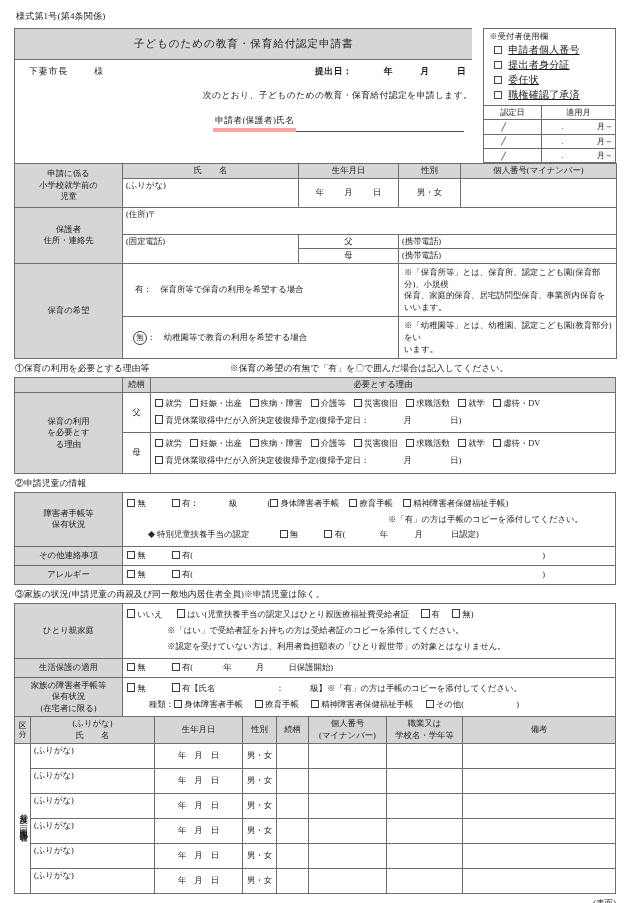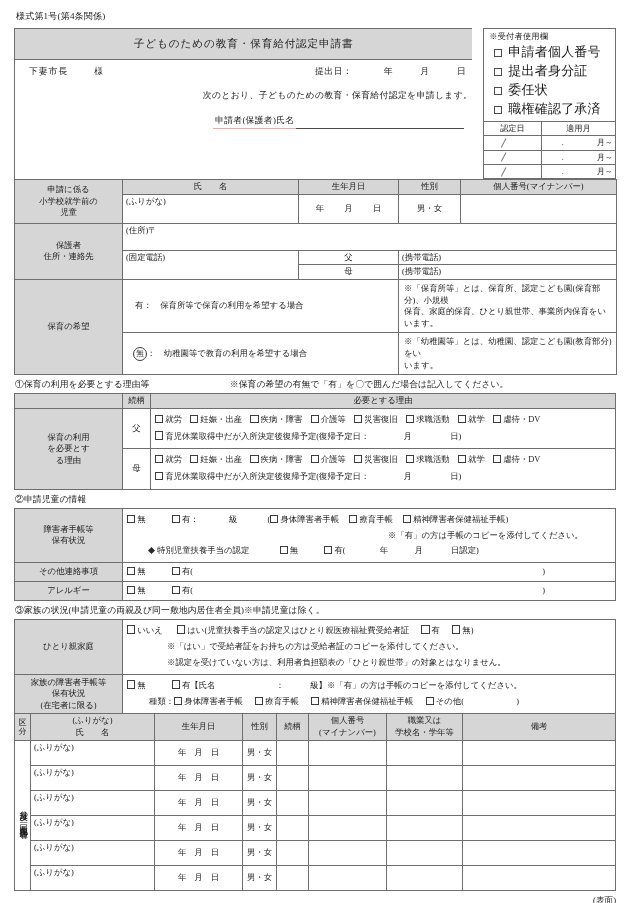--- a/index.html
+++ b/index.html
@@ -36,29 +36,29 @@
   .topleft{width:470px;box-sizing:border-box;border:1px solid #6e6e6e;border-right:none;}
   .topright{width:136px;box-sizing:border-box;border:1px solid #6e6e6e;}
 
   .title{
     background:#d6d6d6;text-align:center;font-size:10.6px;
     padding:8px 0;border-bottom:1px solid #6e6e6e;letter-spacing:.9px;
   }
   .mayorrow{display:flex;font-size:8.8px;padding:6px 0 5px 0;align-items:baseline;}
   .mayorrow .m1{padding-left:14px;letter-spacing:1px;}
   .mayorrow .m2{padding-left:26px;}
-  .mayorrow .m3{margin-left:auto;padding-right:6px;letter-spacing:.5px;}
+  .mayorrow .m3{margin-left:auto;padding-right:6px;letter-spacing:.5px;font-weight:bold;}
   .decl{font-size:8.8px;padding:7px 0 2px 30px;letter-spacing:.4px;text-align:right;}
   .signrow{font-size:8.8px;padding:11px 8px 7px 0;display:flex;justify-content:flex-end;}
-  .signlbl{border-bottom:1px solid #fca5a5;padding:0 2px 1px 2px;letter-spacing:.3px;}
+  .signlbl{border-bottom:4px solid #fca5a5;padding:0 2px 1px 2px;letter-spacing:.3px;}
   .signline{border-bottom:1px solid #4a4a4a;width:168px;margin-left:0;}
 
   
   .rc-head{font-size:8.2px;padding:2px 0 1px 5px;letter-spacing:.2px;}
-  .rc-item{font-size:13px;padding:0 0 1px 10px;letter-spacing:.2px;}
+  .rc-item{font-size:10px;padding:0 0 1px 10px;letter-spacing:.2px;text-decoration:underline;}
   .rc-item .bx{display:inline-block;width:6px;height:6px;border:1px solid #4a4a4a;margin-right:6px;vertical-align:-1px;}
   .rc-tbl{width:100%;border-collapse:collapse;margin-top:2px;}
   .rc-tbl td{border:1px solid #6e6e6e;border-left:none;border-right:none;font-size:8.2px;text-align:center;padding:1px 2px;height:11px;}
   .rc-tbl td.sep{border-right:1px solid #6e6e6e;width:40%;}
   .slash{position:relative;}
   .slash:after{
     content:"";position:absolute;left:34%;top:12%;width:1px;height:78%;
     background:#7a7a7a;transform:rotate(28deg);transform-origin:center;
   }
   .mtil{font-size:8.2px;}
@@ -219,21 +219,21 @@
       </td>
     </tr>
 
     <tr>
       <td rowspan="2" class="gray ctr">保育の希望</td>
       <td colspan="3" class="lft dashb" style="height:28px;padding-left:12px">
         <span>有</span><span>：　保育所等で保育の利用を希望する場合</span>
       </td>
       <td colspan="2" class="lft top dashb" style="padding:3px 4px 3px 5px">
         <div>※「保育所等」とは、保育所、認定こども園(保育部分)、小規模</div>
-        <div>保育、家庭的保育、ひとり親世帯、事業所内保育をいいます。</div>
+        <div>保育、家庭的保育、居宅訪問型保育、事業所内保育をいいます。</div>
       </td>
     </tr>
     <tr>
       <td colspan="3" class="lft" style="height:28px;padding-left:10px">
         <span class="circled">無</span><span>：　幼稚園等で教育の利用を希望する場合</span>
       </td>
       <td colspan="2" class="lft top" style="padding:3px 4px 3px 5px">
         <div>※「幼稚園等」とは、幼稚園、認定こども園(教育部分)をい</div>
         <div>います。</div>
       </td>
@@ -403,20 +403,34 @@
           <span class="cb"></span><span>いいえ</span>
           <span style="display:inline-block;width:10px"></span>
           <span class="cb"></span><span>はい(児童扶養手当の認定又はひとり親医療福祉費受給者証</span>
           <span style="display:inline-block;width:8px"></span>
           <span class="cb"></span><span>有</span>
           <span style="display:inline-block;width:8px"></span>
           <span class="cb"></span><span>無)</span>
         </div>
         <div class="ind">※「はい」で受給者証をお持ちの方は受給者証のコピーを添付してください。</div>
         <div class="ind">※認定を受けていない方は、利用者負担額表の「ひとり親世帯」の対象とはなりません。</div>
+      </td>
+    </tr>
+    <tr>
+      <td class="gray ctr" style="height:16px">生活保護の適用</td>
+      <td class="lft" style="padding:2px 4px">
+        <span class="cb"></span><span>無</span>
+        <span style="display:inline-block;width:22px"></span>
+        <span class="cb"></span><span>有(</span>
+        <span style="display:inline-block;width:26px"></span>
+        <span>年</span>
+        <span style="display:inline-block;width:20px"></span>
+        <span>月</span>
+        <span style="display:inline-block;width:20px"></span>
+        <span>日保護開始)</span>
       </td>
     </tr>
     <tr>
       <td class="gray ctr">
         <div>家族の障害者手帳等</div>
         <div>保有状況</div>
         <div>(在宅者に限る)</div>
       </td>
       <td class="lft top" style="padding:3px 4px;line-height:1.95">
         <div>

